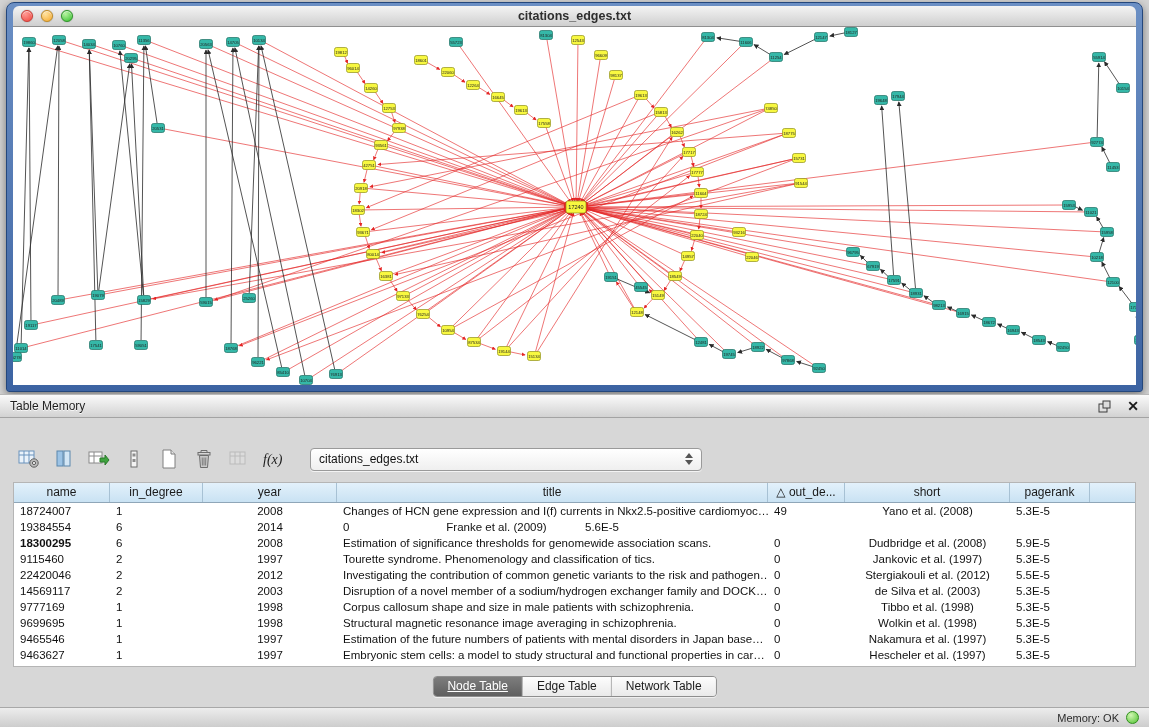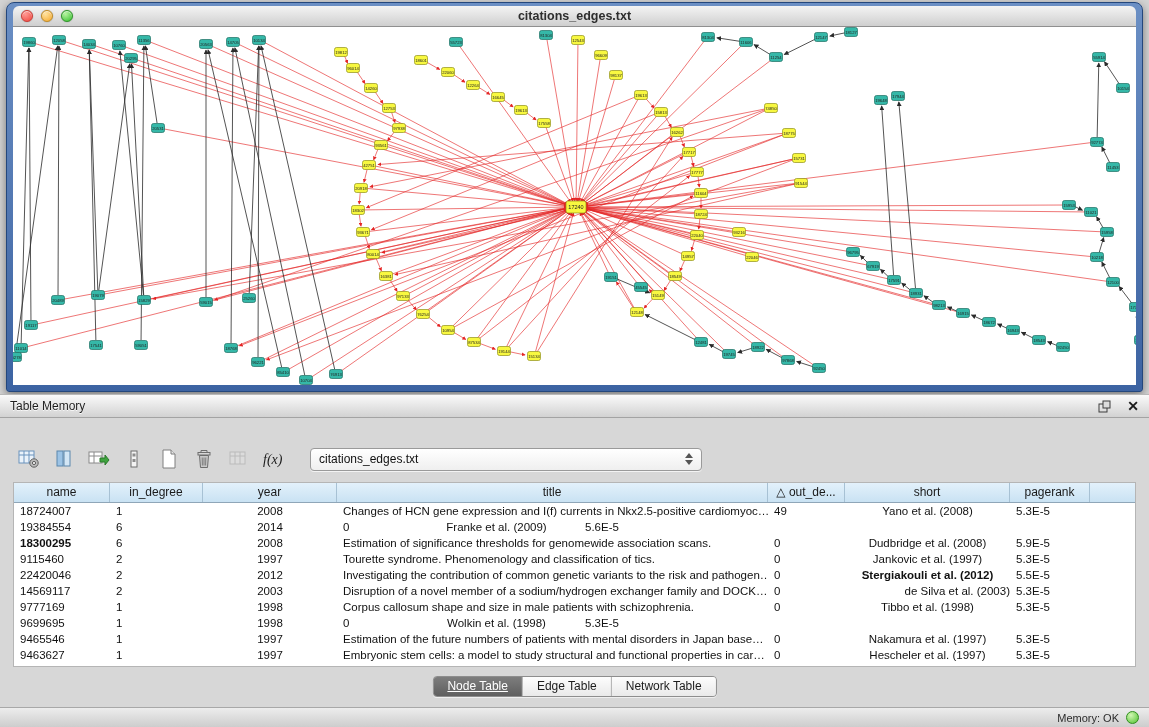--- a/index.html
+++ b/index.html
@@ -852,45 +852,46 @@
           <div class="td a-left" style="width: 77px;">0</div>
           <div class="td a-center" style="width: 165px;">Jankovic et al. (1997)</div>
           <div class="td a-left" style="width: 80px;">5.3E-5</div>
         </div>
         <div class="tr">
           <div class="td a-left" style="width: 96px;">22420046</div>
           <div class="td a-left" style="width: 93px;">2</div>
           <div class="td a-center" style="width: 134px;">2012</div>
           <div class="td a-left" style="width: 431px;">Investigating the contribution of common genetic variants to the risk and pathogen…</div>
           <div class="td a-left" style="width: 77px;">0</div>
-          <div class="td a-center" style="width: 165px; font-weight: bold;">Stergiakouli et al. (2012)</div>
+          <div class="td a-center" style="width: 165px;">Stergiakouli et al. (2012)</div>
           <div class="td a-left" style="width: 80px;">5.5E-5</div>
         </div>
         <div class="tr">
           <div class="td a-left" style="width: 96px;">14569117</div>
           <div class="td a-left" style="width: 93px;">2</div>
           <div class="td a-center" style="width: 134px;">2003</div>
           <div class="td a-left" style="width: 431px;">Disruption of a novel member of a sodium/hydrogen exchanger family and DOCK…</div>
           <div class="td a-left" style="width: 77px;">0</div>
-          <div class="td a-center" style="width: 165px; text-align: right;">de Silva et al. (2003)</div>
+          <div class="td a-center" style="width: 165px;">de Silva et al. (2003)</div>
           <div class="td a-left" style="width: 80px;">5.3E-5</div>
         </div>
         <div class="tr">
           <div class="td a-left" style="width: 96px;">9777169</div>
           <div class="td a-left" style="width: 93px;">1</div>
           <div class="td a-center" style="width: 134px;">1998</div>
           <div class="td a-left" style="width: 431px;">Corpus callosum shape and size in male patients with schizophrenia.</div>
           <div class="td a-left" style="width: 77px;">0</div>
           <div class="td a-center" style="width: 165px;">Tibbo et al. (1998)</div>
           <div class="td a-left" style="width: 80px;">5.3E-5</div>
         </div>
         <div class="tr">
           <div class="td a-left" style="width: 96px;">9699695</div>
           <div class="td a-left" style="width: 93px;">1</div>
           <div class="td a-center" style="width: 134px;">1998</div>
+          <div class="td a-left" style="width: 431px;">Structural magnetic resonance image averaging in schizophrenia.</div>
           <div class="td a-left" style="width: 77px;">0</div>
           <div class="td a-center" style="width: 165px;">Wolkin et al. (1998)</div>
           <div class="td a-left" style="width: 80px;">5.3E-5</div>
         </div>
         <div class="tr">
           <div class="td a-left" style="width: 96px;">9465546</div>
           <div class="td a-left" style="width: 93px;">1</div>
           <div class="td a-center" style="width: 134px;">1997</div>
           <div class="td a-left" style="width: 431px;">Estimation of the future numbers of patients with mental disorders in Japan base…</div>
           <div class="td a-left" style="width: 77px;">0</div>

